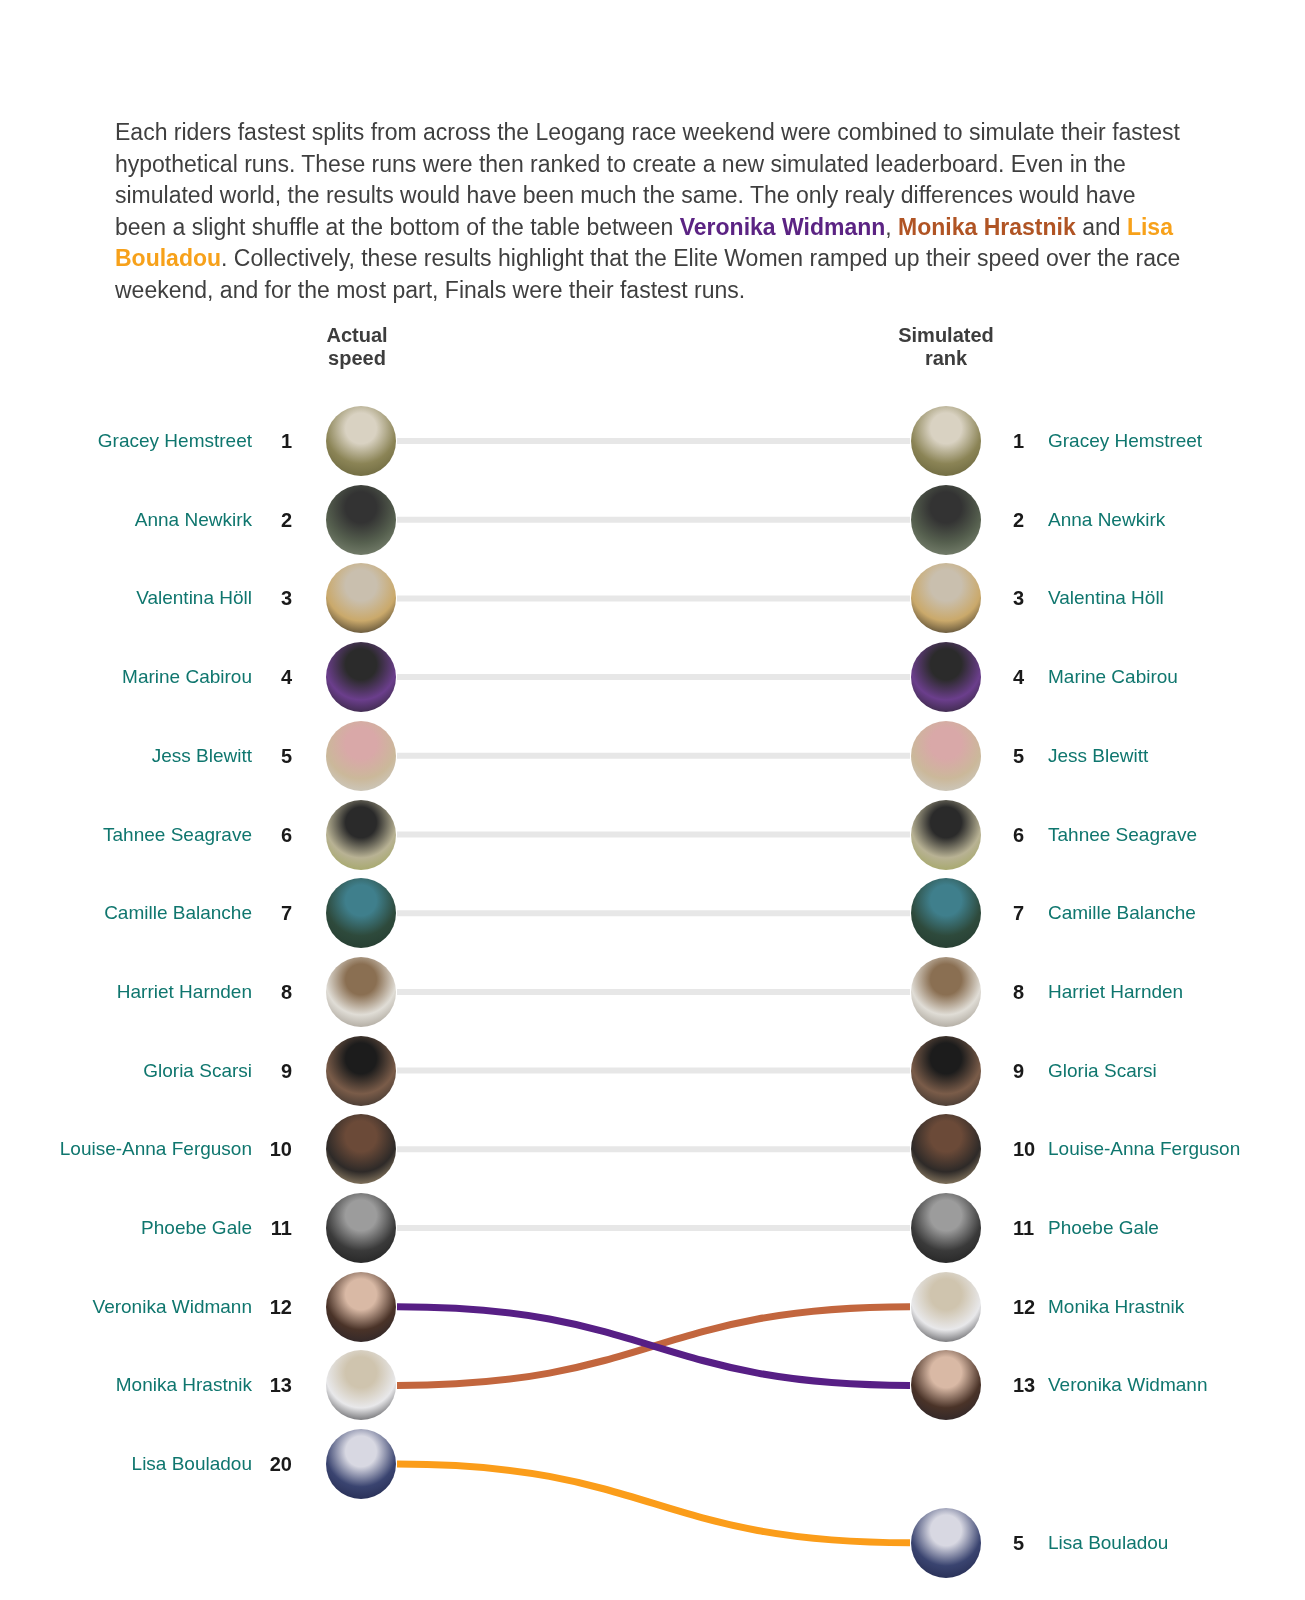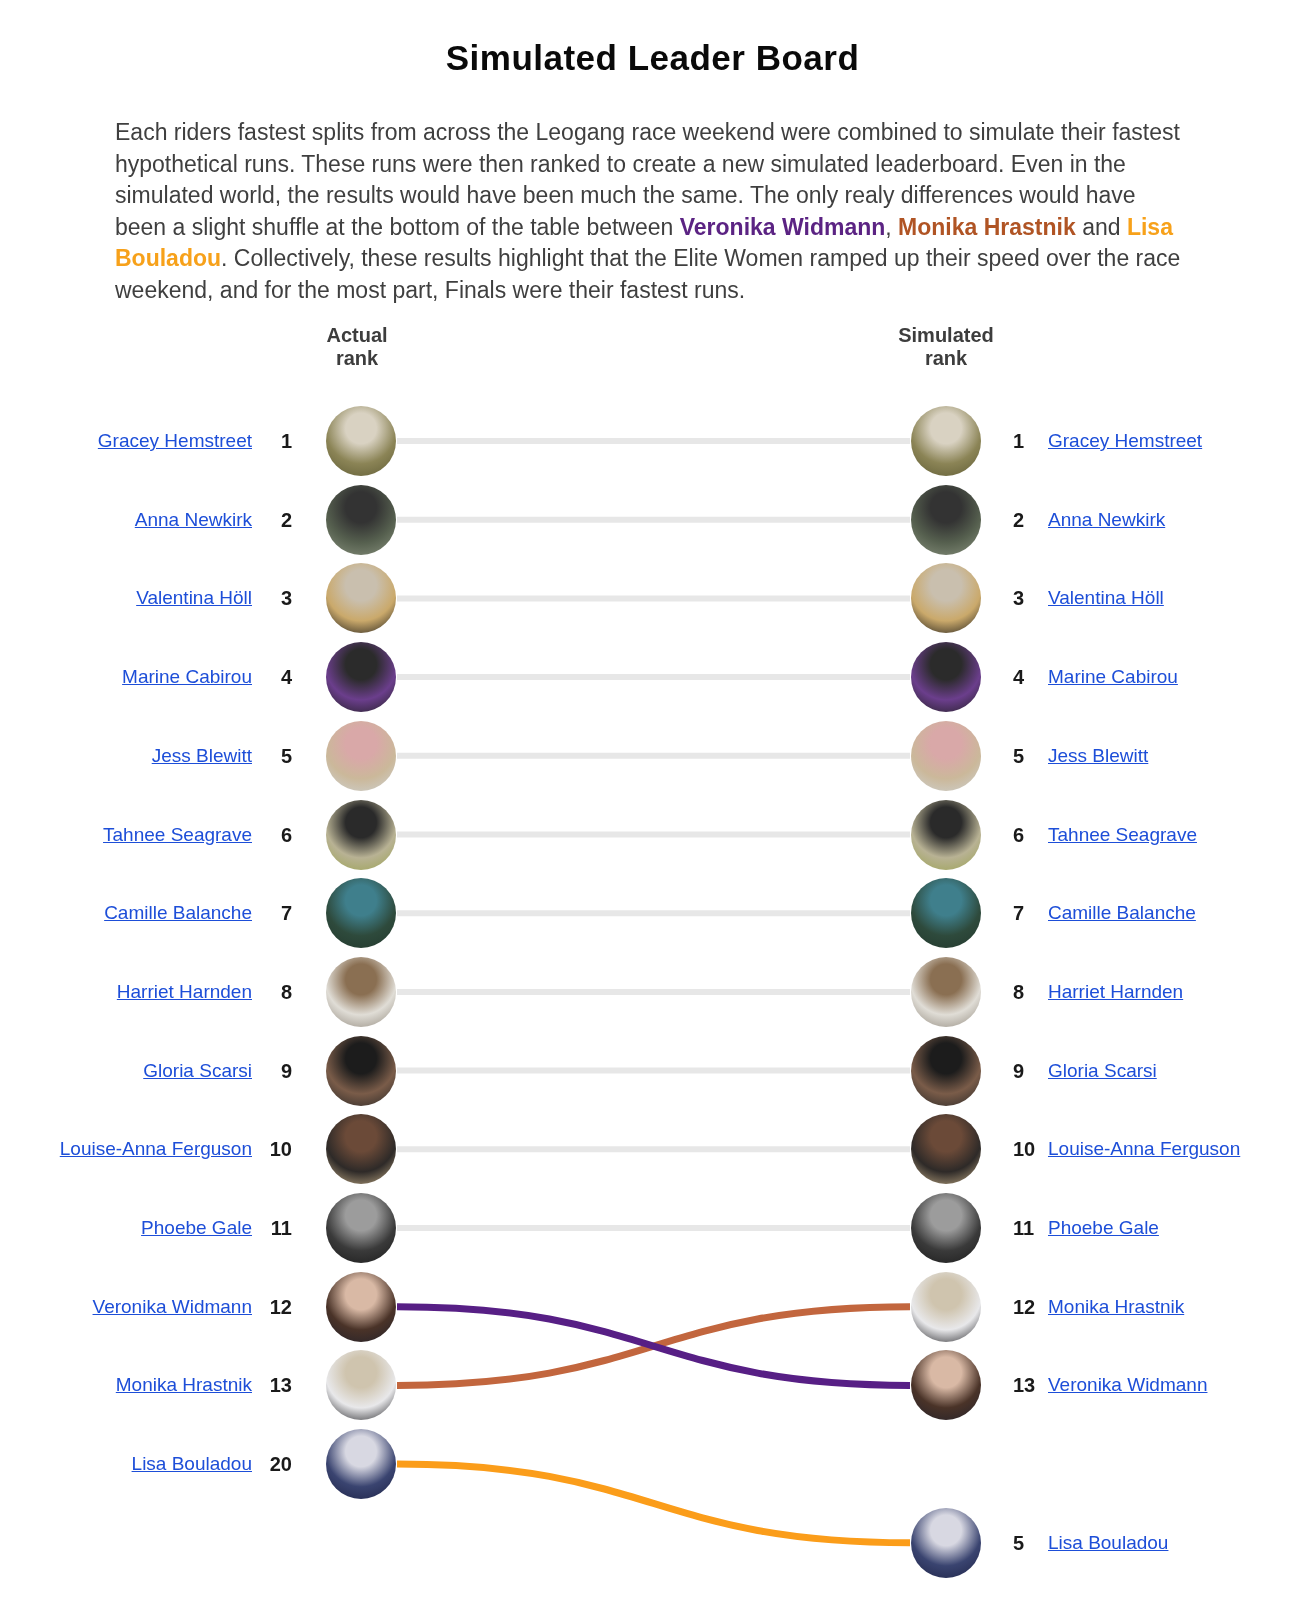--- a/index.html
+++ b/index.html
@@ -10,38 +10,37 @@
   .intro{position:absolute;top:94px;left:115px;width:1075px;font-size:23px;
          line-height:31.5px;color:#3f3f3f;}
   .intro strong{font-weight:bold;}
   .col-header{position:absolute;top:324px;width:160px;text-align:center;
               font-size:20px;line-height:23px;font-weight:bold;color:#3d3d3d;
               white-space:pre-line;}
   #left-header{left:277px;}
   #right-header{left:866px;}
   #links-svg{position:absolute;top:0;left:0;}
   .avatar{position:absolute;width:70px;height:70px;border-radius:50%;}
-  .name-label{position:absolute;font-size:19px;line-height:26px;color:#1d4ed8;text-decoration:underline;}
+  .name-label{position:absolute;font-size:19px;line-height:26px;color:#0f766e;}
   .name-left{left:30px;width:222px;text-align:right;}
   .name-right{left:1048px;width:240px;text-align:left;}
   .rank-label{position:absolute;font-size:20px;font-weight:bold;color:#1a1a1a;line-height:26px;}
   .rank-left{left:252px;width:40px;text-align:right;}
   .rank-right{left:1013px;width:36px;text-align:left;}
 </style>
 </head>
 <body>
 
 <div class="page">
 
-  <div class="title">Simulated Leader Board</div>
 
   <p class="intro"><span>Each riders fastest splits from across the Leogang race weekend were combined to simulate their fastest hypothetical runs. These runs were then ranked to create a new simulated leaderboard. Even in the simulated world, the results would have been much the same. The only realy differences would have been a slight shuffle at the bottom of the table between </span><strong id="hl-veronika" style="color: rgb(91, 35, 131);">Veronika Widmann</strong><span>, </span><strong id="hl-monika" style="color: rgb(176, 84, 36);">Monika Hrastnik</strong><span> and </span><strong id="hl-lisa" style="color: rgb(247, 161, 26);">Lisa Bouladou</strong><span>. Collectively, these results highlight that the Elite Women ramped up their speed over the race weekend, and for the most part, Finals were their fastest runs.</span></p>
 
   <div class="col-header" id="left-header">Actual
-rank</div>
+speed</div>
   <div class="col-header" id="right-header">Simulated
 rank</div>
 
   <svg id="links-svg" width="1305" height="1600">
       <path d="M397,441 L910,441" stroke="#e7e7e7" stroke-width="6" fill="none" stroke-linecap="butt"></path>
       <path d="M397,519.7 L910,519.7" stroke="#e7e7e7" stroke-width="6" fill="none" stroke-linecap="butt"></path>
       <path d="M397,598.4 L910,598.4" stroke="#e7e7e7" stroke-width="6" fill="none" stroke-linecap="butt"></path>
       <path d="M397,677.1 L910,677.1" stroke="#e7e7e7" stroke-width="6" fill="none" stroke-linecap="butt"></path>
       <path d="M397,755.8 L910,755.8" stroke="#e7e7e7" stroke-width="6" fill="none" stroke-linecap="butt"></path>
       <path d="M397,834.5 L910,834.5" stroke="#e7e7e7" stroke-width="6" fill="none" stroke-linecap="butt"></path>

